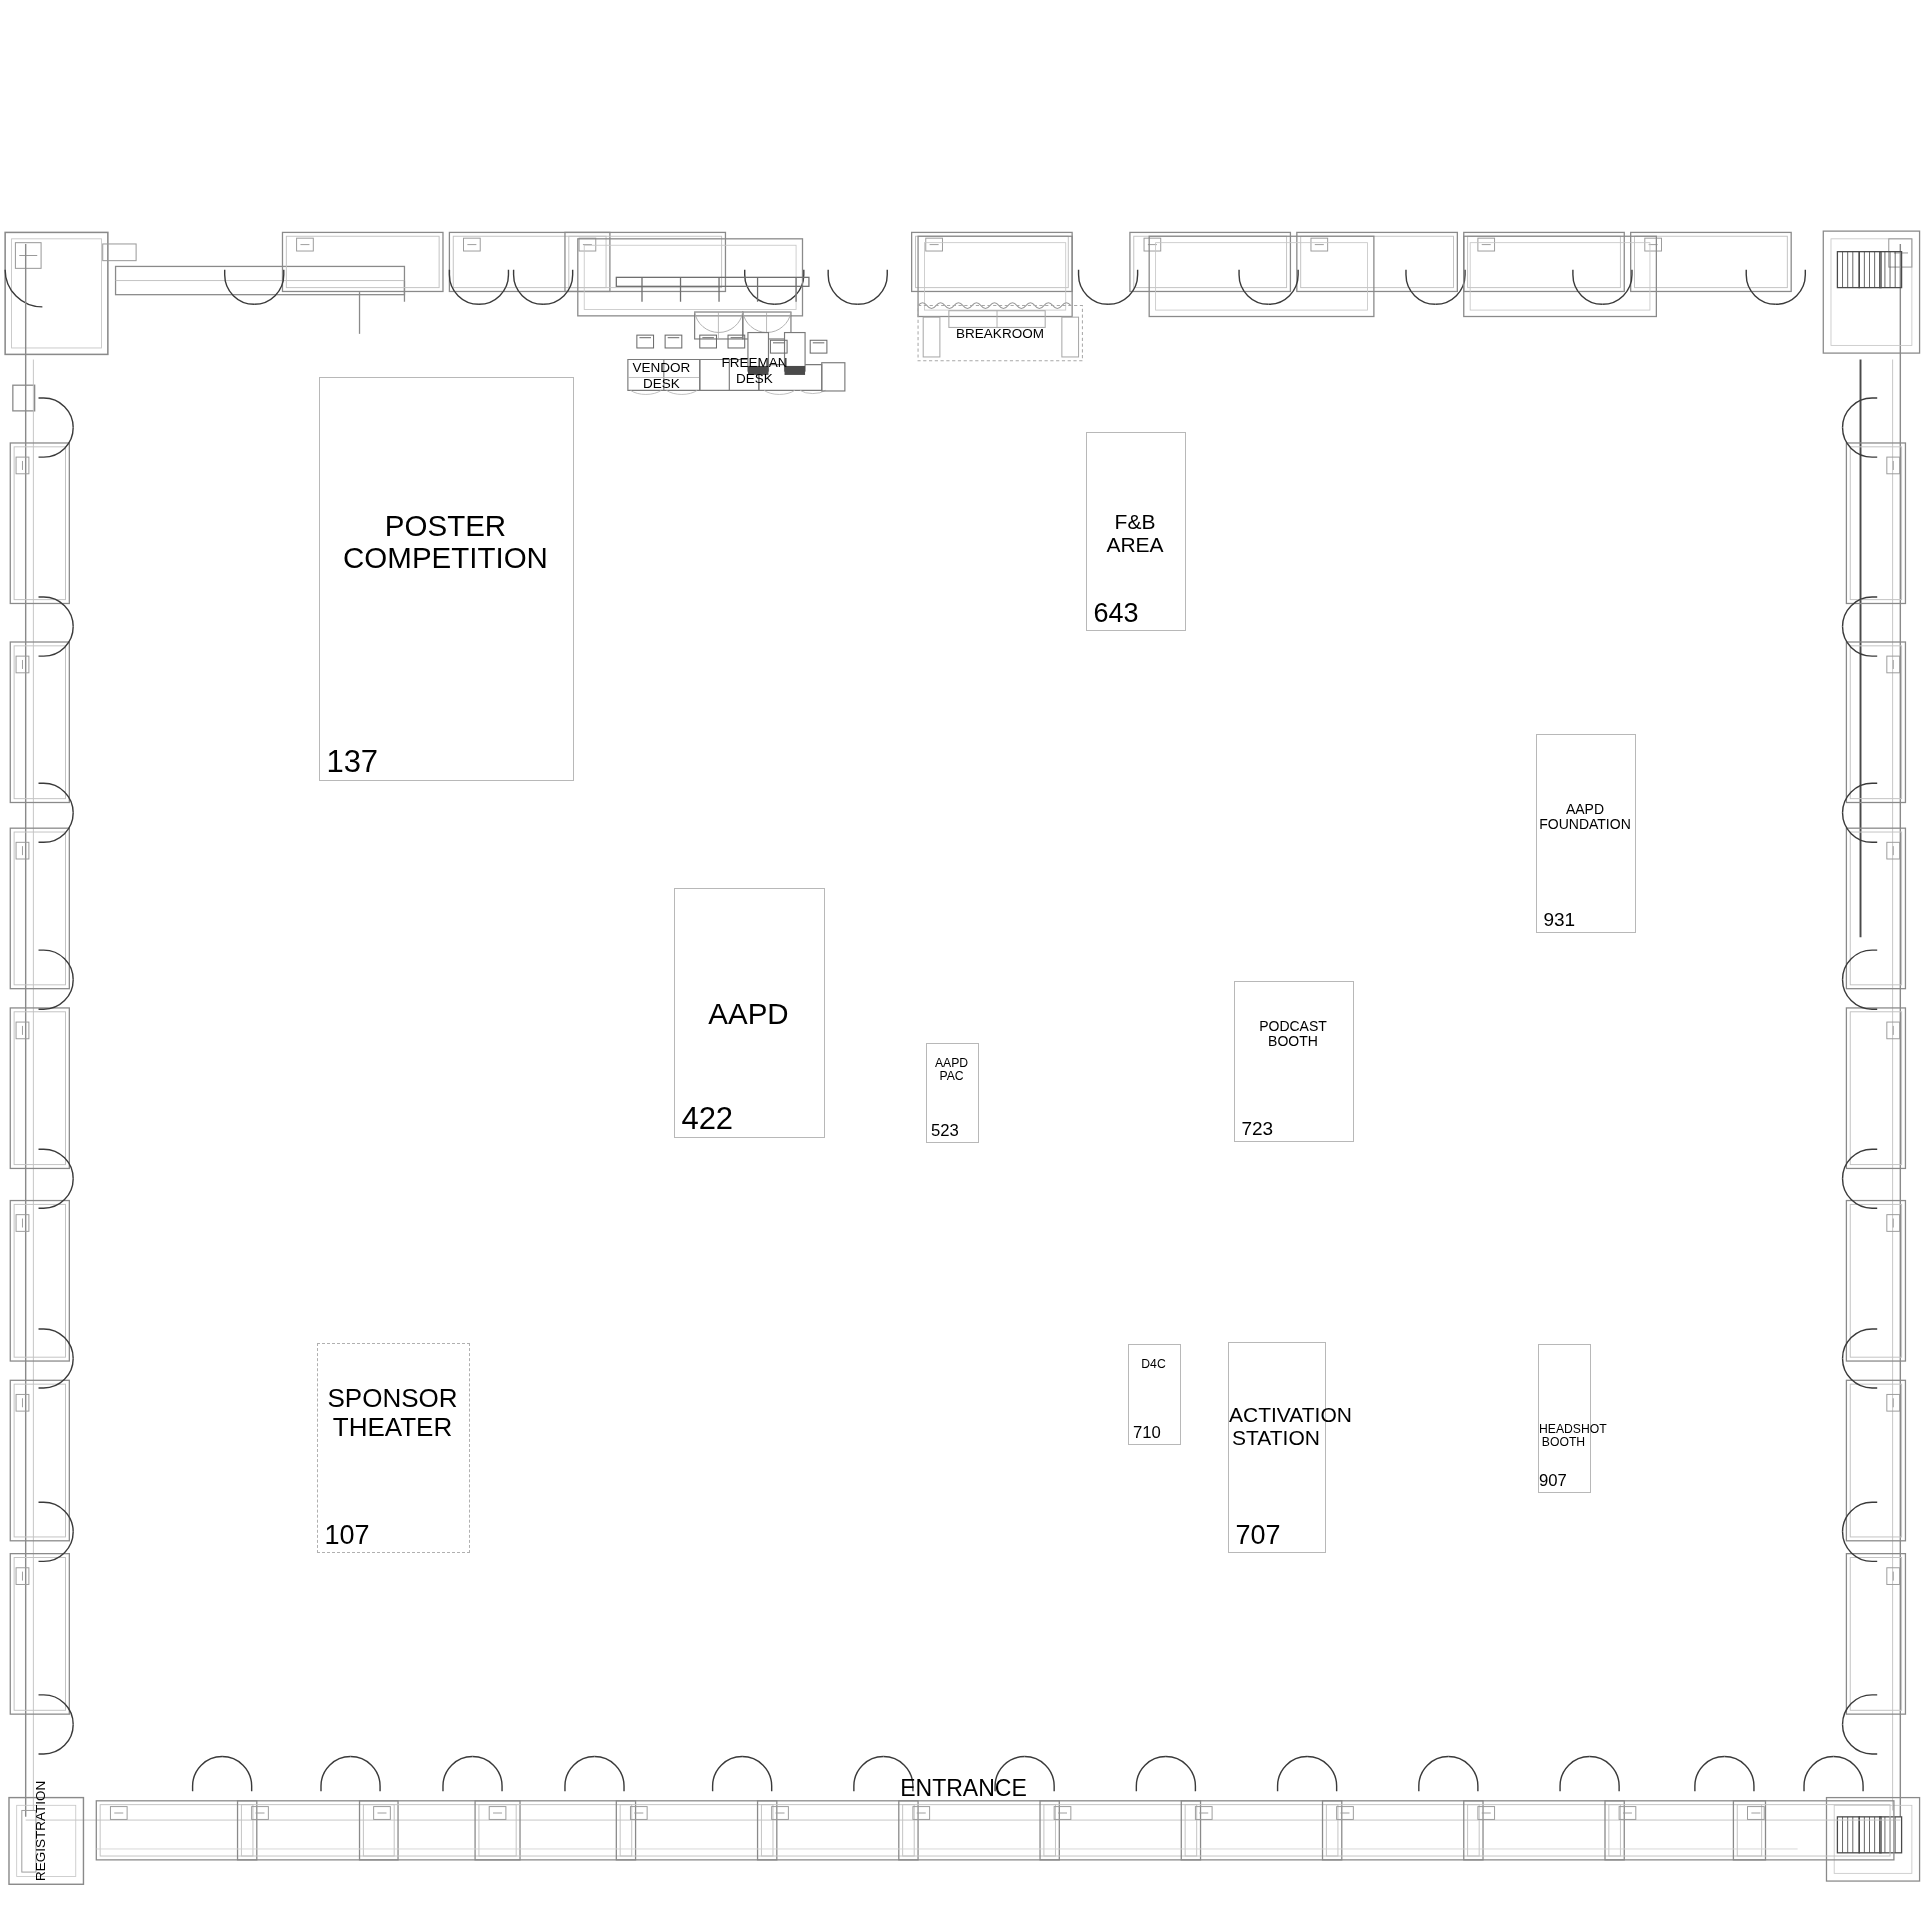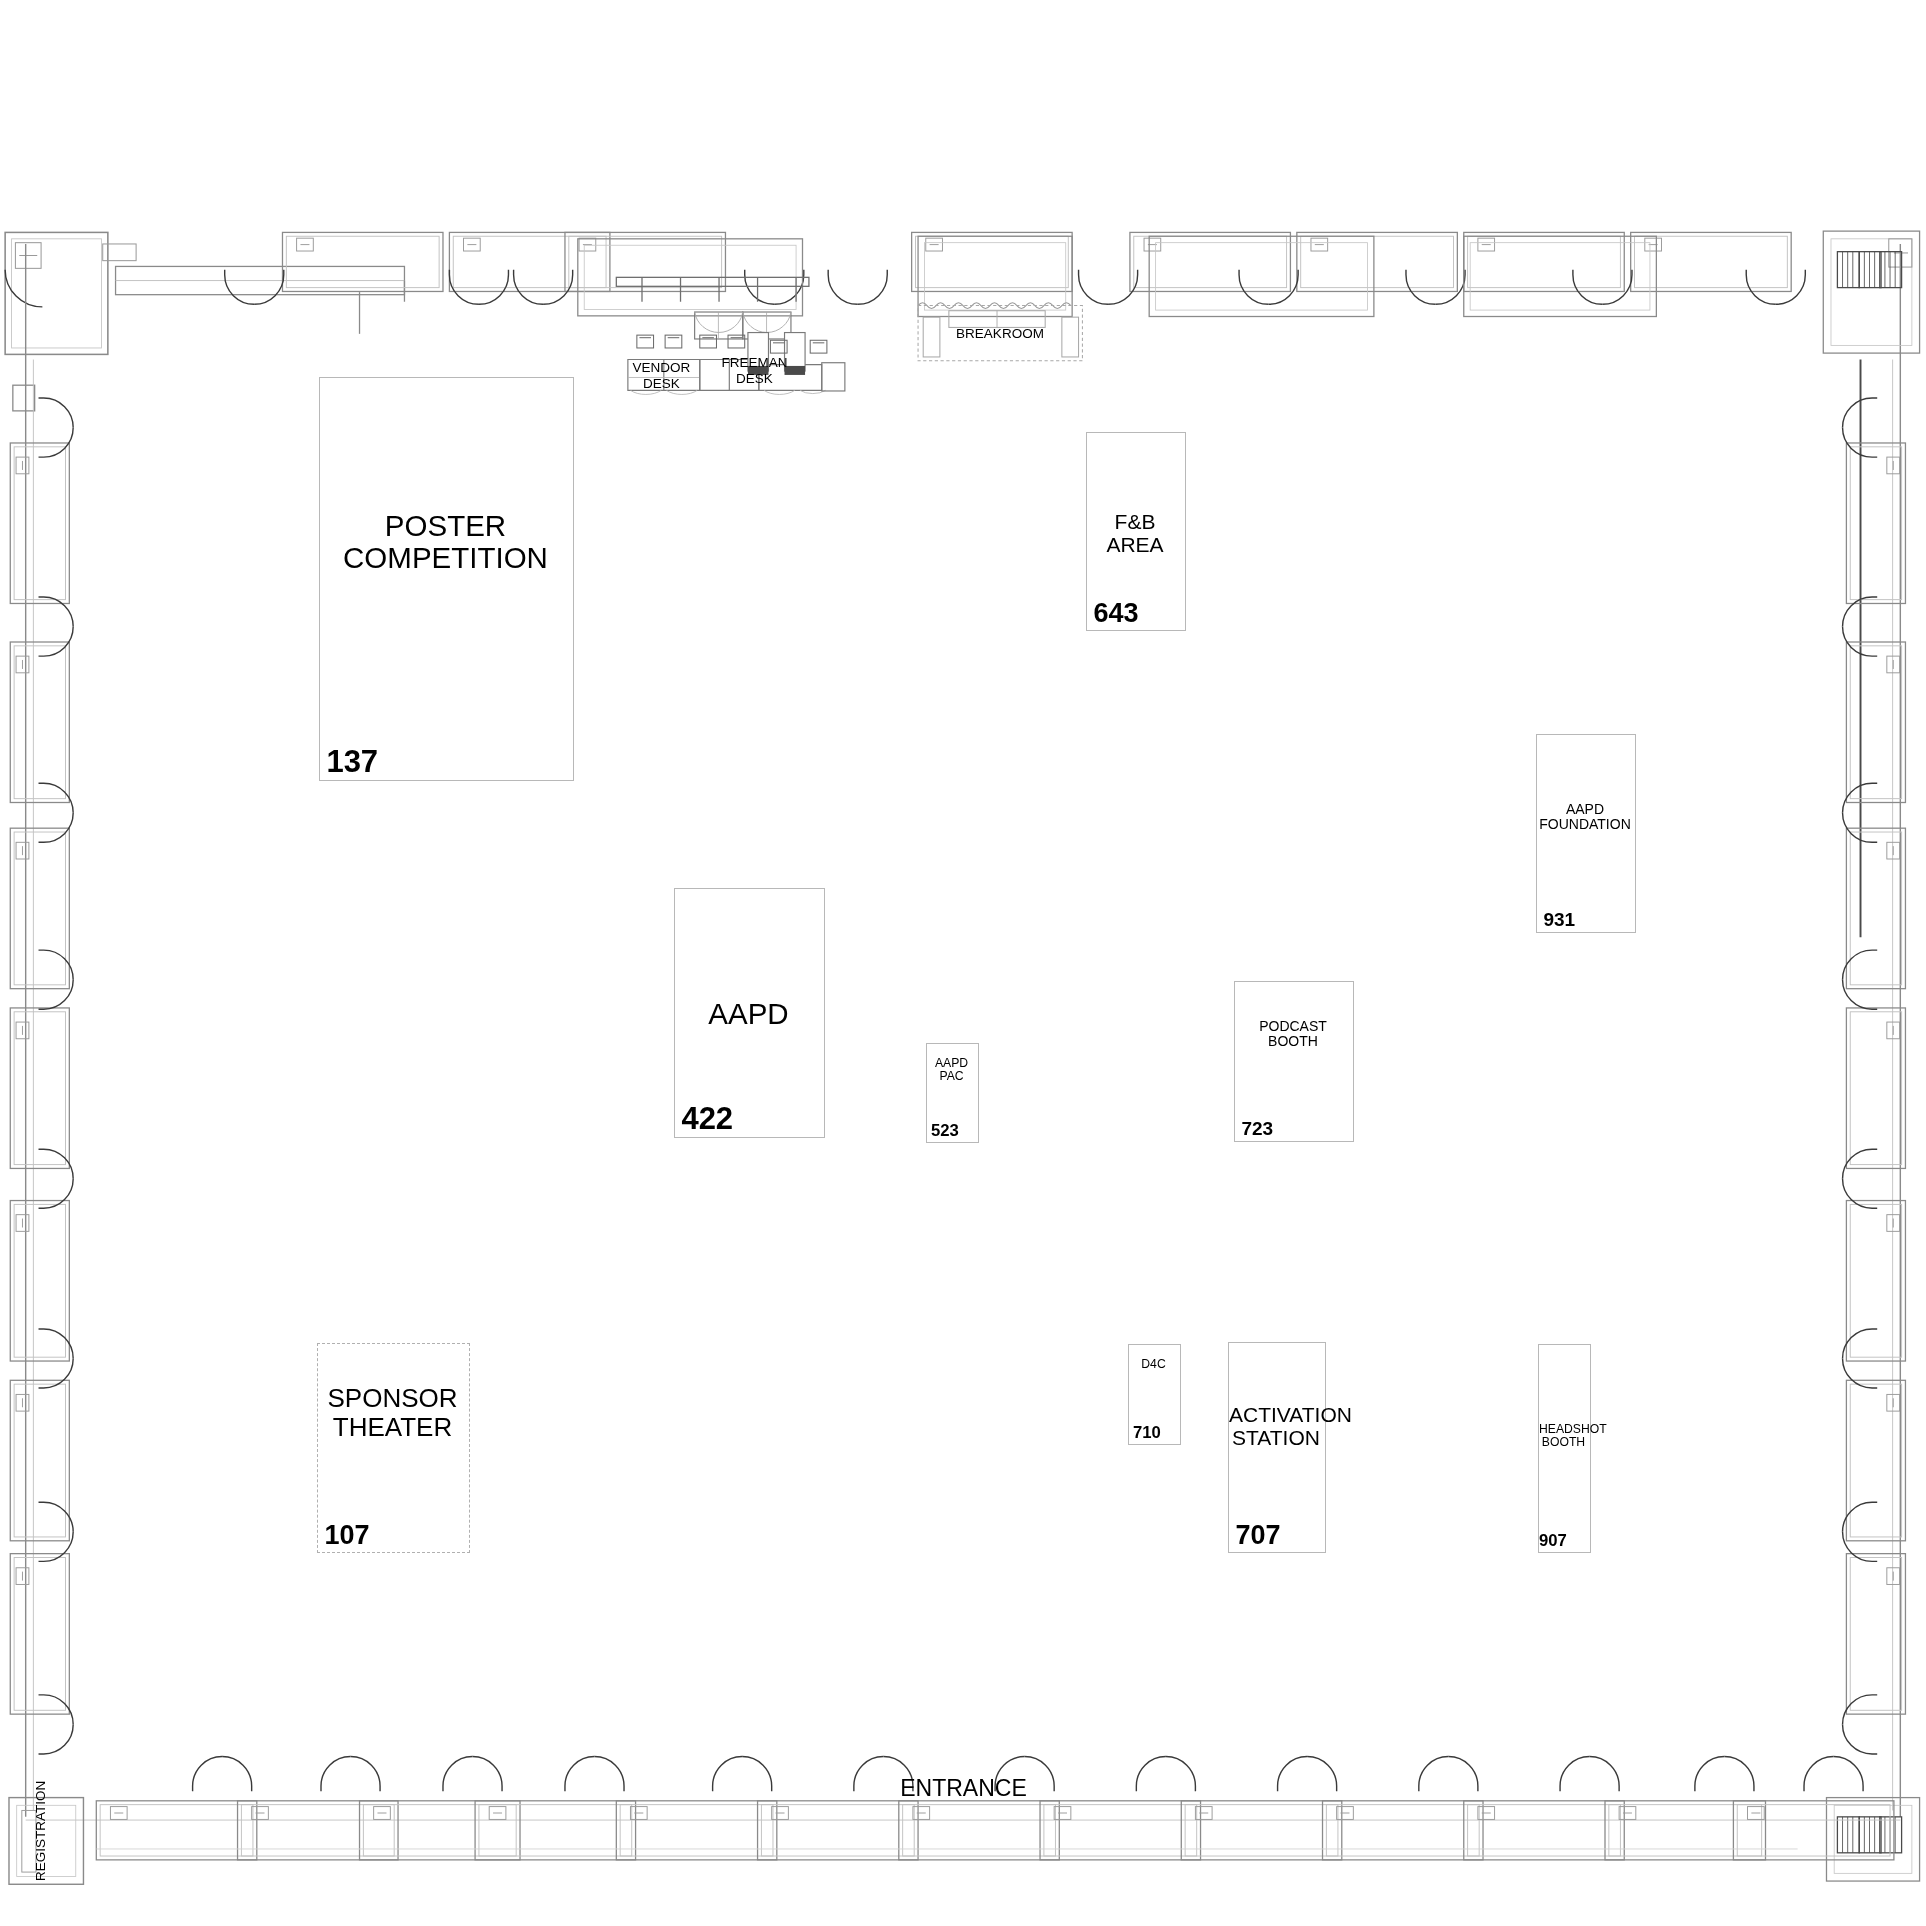--- a/index.html
+++ b/index.html
@@ -78,21 +78,21 @@
     line-height: 1.1;
     white-space: pre-line;
     font-weight: normal;
   }
   .booth .bnum {
     position: absolute;
     left: 6.4px;
     bottom: 2.6px;
     text-align: left;
     line-height: 1;
-    font-weight: bold;
+    font-weight: normal;
   }
 
   
   .fs-lg .bname { font-size: 29.5px; }
   .fs-lg .bnum  { font-size: 31px; }
   .fs-md .bname { font-size: 21px; }
   .fs-md .bnum  { font-size: 27px; }
   .fs-sm .bname { font-size: 14px; }
   .fs-sm .bnum  { font-size: 19px; }
   .fs-xs .bname { font-size: 12.2px; }
@@ -422,21 +422,21 @@
     <div class="bname" style="top:13px;">D4C</div>
     <div class="bnum" style="left:3.9px;">710</div>
   </div>
 
   <div class="booth fs-md" id="booth-activation-station" style="left:1228px; top:1342px; width:98px; height:211px;">
     <div class="bname" style="top:60px;">ACTIVATION
 STATION</div>
     <div class="bnum">707</div>
   </div>
 
-  <div class="booth fs-xs" id="booth-headshot-booth" style="left:1538px; top:1344px; width:53px; height:209px;">
+  <div class="booth fs-xs" id="booth-headshot-booth" style="left:1538px; top:1344px; width:53px; height:149px;">
     <div class="bname" style="top:78px;">HEADSHOT
 BOOTH</div>
     <div class="bnum" style="left:0;">907</div>
   </div>
 
   <div class="flabel" id="lbl-entrance" style="left:835px; top:1775px; width:257px;">ENTRANCE</div>
 
   <div class="flabel" id="lbl-vendor-desk" style="left:610px; top:360px; width:103px;">VENDOR
 DESK</div>
 

